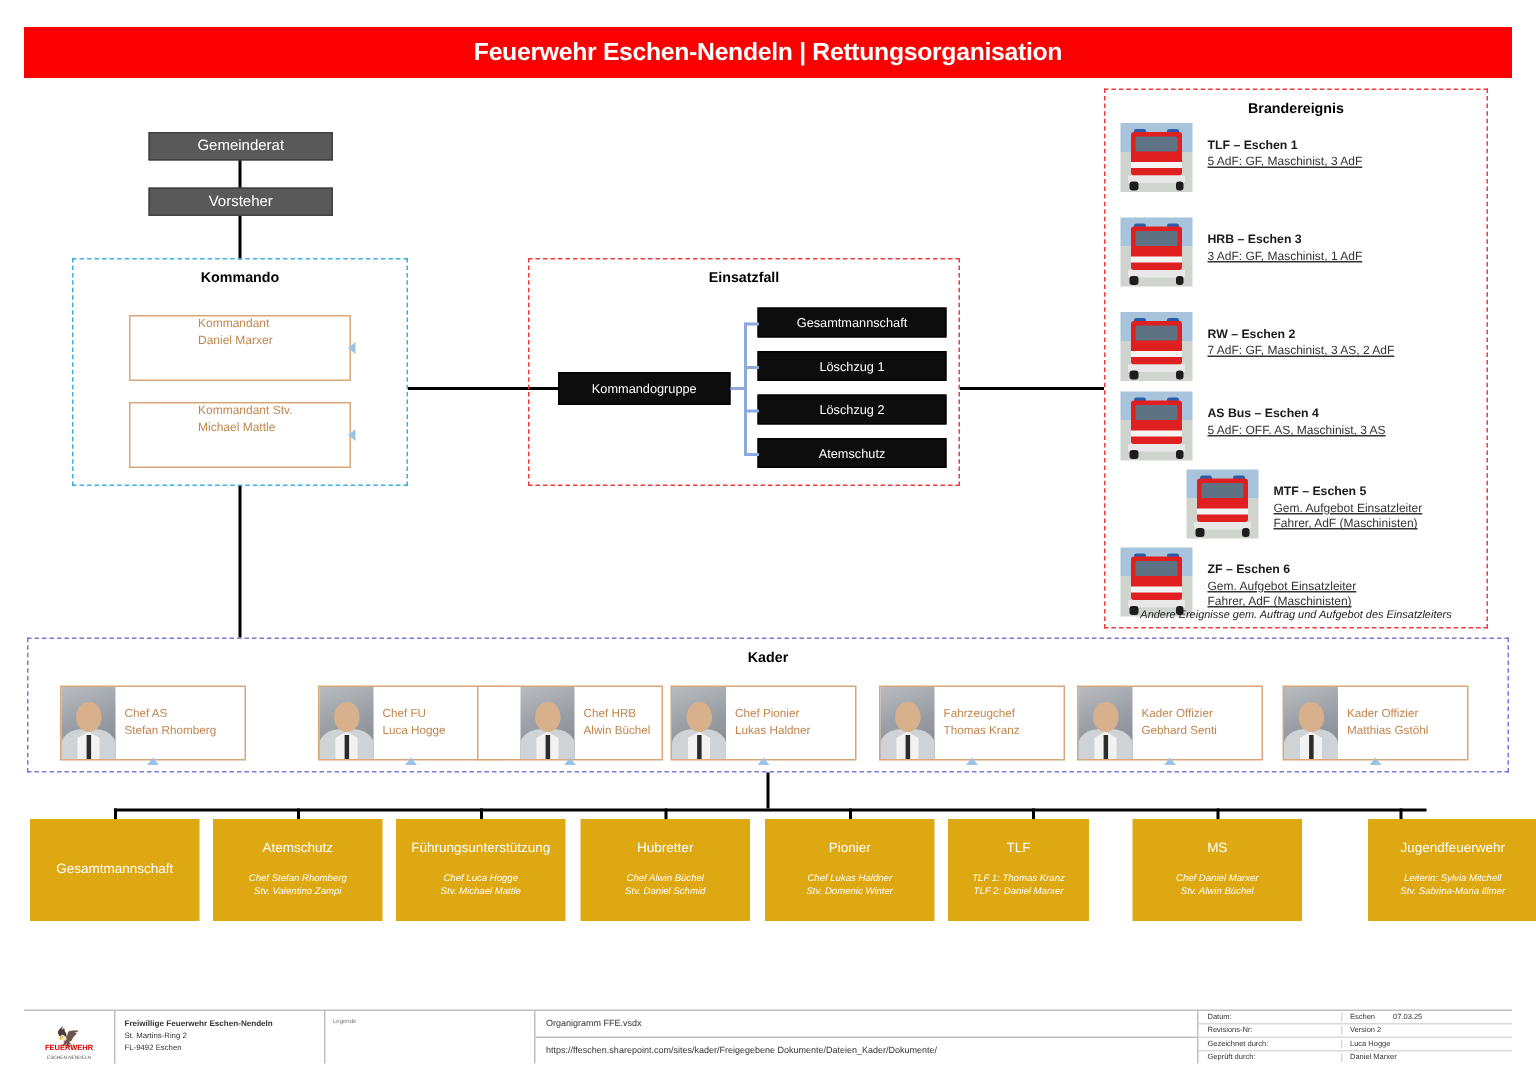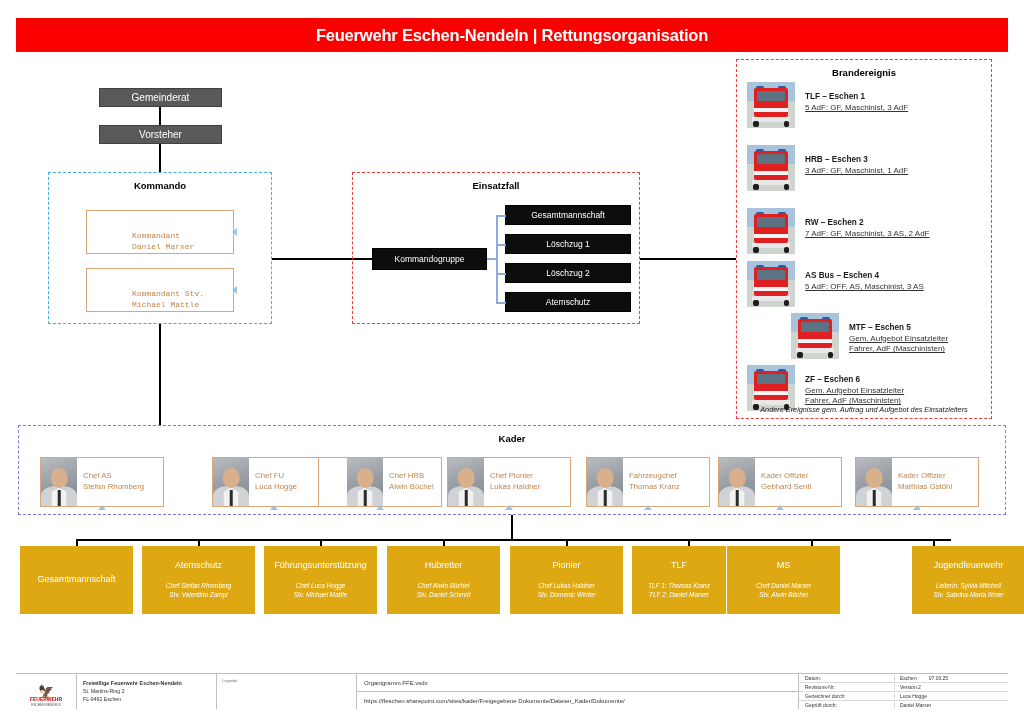--- a/index.html
+++ b/index.html
@@ -47,21 +47,21 @@
   #einsatz-group   { left: 352px; top: 172px; width: 288px; height: 152px;
                      border: 1.5px dashed #EE3B3B; }
   #kader-group     { left: 18px;  top: 425px; width: 988px; height: 90px;
                      border: 1.5px dashed #7B7BD6; }
   #brand-group     { left: 736px; top: 59px;  width: 256px; height: 360px;
                      border: 1.5px dashed #EE3B3B; }
 
   
   .person-card {
     position: absolute; background: #fff; border: 1px solid #D9A679;
-    display: flex; align-items: flex-end; overflow: visible; font-family: Liberation Mono, monospace;
+    display: flex; align-items: flex-start; overflow: visible;
   }
   .person-photo {
     width: 38px; flex: 0 0 38px; position: relative; overflow: hidden;
     background: linear-gradient(160deg,#b9bcc0 0%, #9aa0a6 45%, #7f858b 100%);
   }
   .person-photo .head {
     position: absolute; left: 50%; top: 20%; transform: translateX(-50%);
     width: 46%; height: 42%; border-radius: 50%;
     background: #d8b08c;
   }
@@ -538,21 +538,21 @@
   </div>
 
   <div class="yellow-box" style="left:632px; width:94px;">
     <div class="yb-title">TLF</div>
     <div class="yb-sub">
       <div>TLF 1: Thomas Kranz</div>
       <div>TLF 2: Daniel Marxer</div>
     </div>
   </div>
 
-  <div class="yellow-box" style="left:727px; width:113px;">
+  <div class="yellow-box" style="left:755px; width:113px;">
     <div class="yb-title">MS</div>
     <div class="yb-sub">
       <div>Chef Daniel Marxer</div>
       <div>Stv. Alwin Büchel</div>
     </div>
   </div>
 
   <div class="yellow-box" style="left:912px; width:113px;text-align:center;">
     <div class="yb-title">Jugendfeuerwehr</div>
     <div class="yb-sub">

